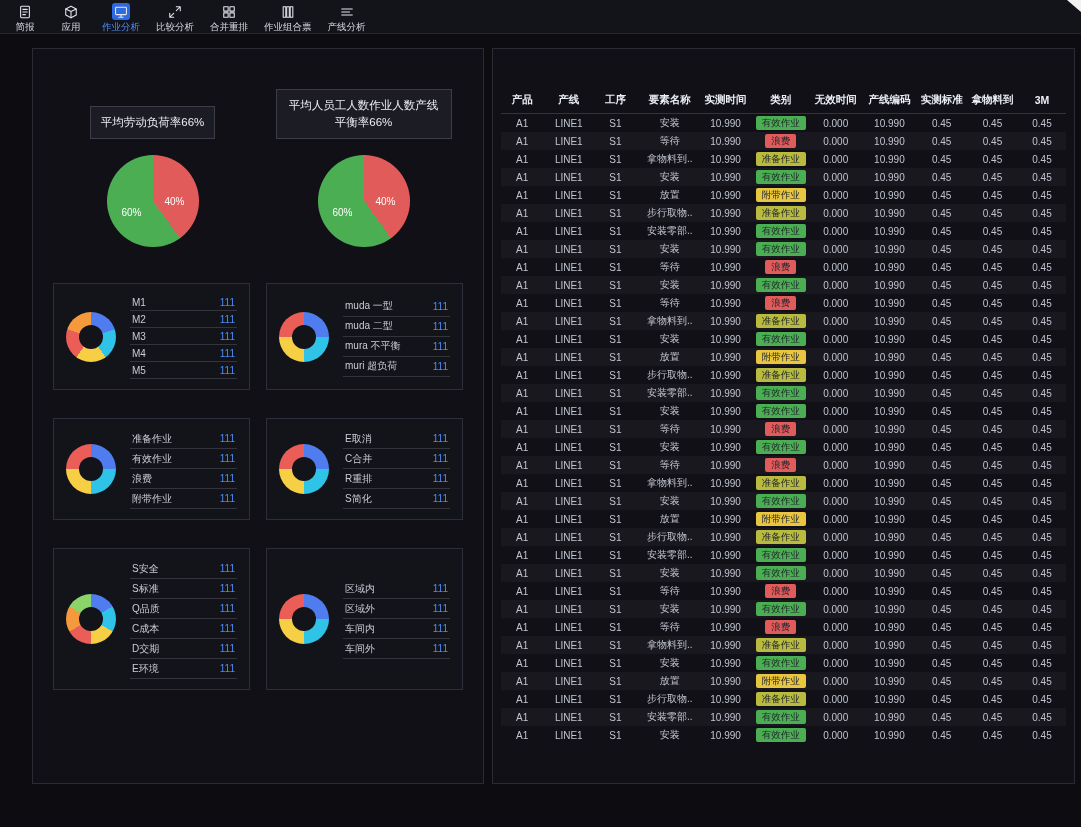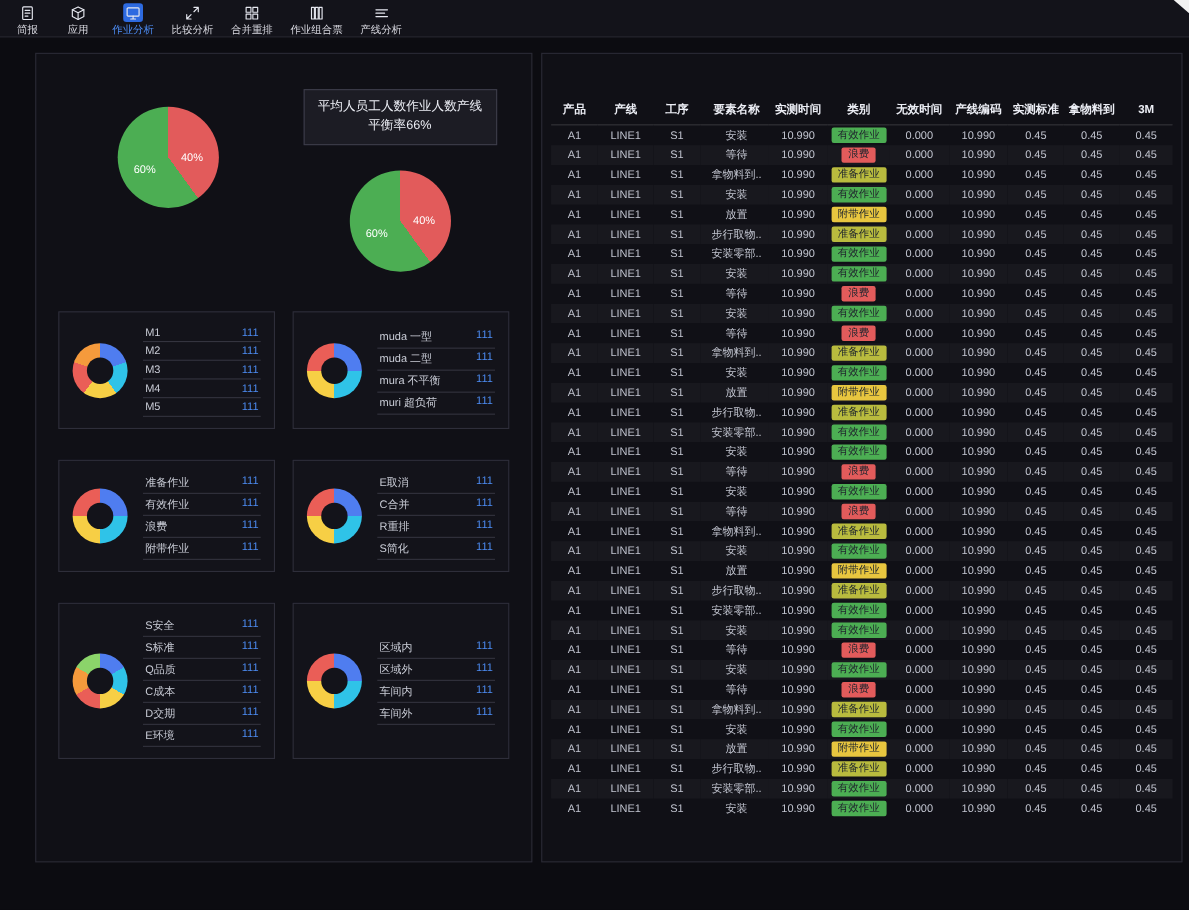--- a/index.html
+++ b/index.html
@@ -26,34 +26,34 @@
   .query-btn{width:40px;height:18px;background:#2d7ff0;color:#fff;border:none;border-radius:3px;font-size:10px;cursor:pointer;margin-left:42px}
 
   
   .main{display:flex;gap:8px;margin:14px 6px 0 32px}
   .left-panel{width:452px;height:736px;border:1px solid #2b2b36;background:#101016;padding:10px 0}
   .right-panel{flex:1;height:736px;border:1px solid #2b2b36;background:#101016;padding:10px 8px}
 
   
   .gauges{display:flex;justify-content:space-around;margin-top:22px;padding:0 14px}
   .gauge{width:200px;display:flex;flex-direction:column;align-items:center}
-  .gauge-title-wrap{height:58px;display:flex;align-items:flex-start}
+  .gauge-title-wrap{height:58px;display:flex;align-items:flex-end}
   .gauge-title{border:1px solid #3d3d4a;background:#1c1c24;padding:7px 10px;font-size:11.5px;line-height:1.5;text-align:center;color:#eceef5;max-width:176px}
   .pie{width:92px;height:92px;border-radius:50%;position:relative;margin-top:16px}
   .pie-label{position:absolute;font-size:10px;color:#fff}
   .pie-label.p0{right:14px;top:41px}
   .pie-label.p1{left:15px;top:52px}
 
   
   .donut-grid{display:grid;grid-template-columns:1fr 1fr;gap:28px 16px;margin-top:36px;padding:0 20px}
   .chart-card{border:1px solid #2e2e3a;background:#13131a;display:flex;align-items:center;padding:10px 12px}
   .donut{width:50px;height:50px;border-radius:50%;position:relative;flex:0 0 50px}
   .hole{position:absolute;inset:13px;border-radius:50%;background:#13131a}
   .legend{flex:1;margin-left:14px}
-  .legend-row{display:flex;justify-content:space-between;border-bottom:1px solid #34343f;padding:2.5px 2px;font-size:10px;cursor:pointer}
+  .legend-row{display:flex;justify-content:space-between;align-items:center;border-bottom:1px solid #34343f;padding:2.5px 2px;font-size:10px;cursor:pointer}
   .l-label{color:#c9ccd6}
   .l-val{color:#4d8df5}
 
   
   .tbl{width:100%;border-collapse:collapse;table-layout:fixed;margin-top:28px}
   .tbl th{font-size:10.5px;color:#eceef5;font-weight:bold;padding:6px 2px;text-align:center;white-space:nowrap;border-bottom:1px solid rgba(255,255,255,0.08)}
   .tbl td{font-size:10px;color:#c2c5d0;padding:2px 2px;text-align:center;white-space:nowrap;overflow:hidden;height:16px}
   .tbl tr.data:nth-child(even){background:rgba(255,255,255,0.035)}
   .tbl th.el,.tbl td.el{text-align:center;padding-left:6px}
   .badge{display:inline-block;padding:1px 6px;border-radius:2px;color:#20262e;font-size:9.5px;line-height:12px}
@@ -131,20 +131,23 @@
         </span>
         <span class="nav-label">产线分析</span>
       </div>
     </nav>
 
 
   <div class="main">
     <section class="left-panel">
       <div class="gauges" id="gauges">
           <div class="gauge">
+            <div class="gauge-title-wrap">
+              <div class="gauge-title">平均劳动负荷率66%</div>
+            </div>
             <div class="pie" style="background: conic-gradient(rgb(226, 91, 91) 0deg, rgb(226, 91, 91) 144deg, rgb(76, 174, 83) 144deg, rgb(76, 174, 83) 360deg);">
               <span class="pie-label p0">40%</span>
               <span class="pie-label p1">60%</span>
             </div>
           </div>
           <div class="gauge">
             <div class="gauge-title-wrap">
               <div class="gauge-title">平均人员工人数作业人数产线平衡率66%</div>
             </div>
             <div class="pie" style="background: conic-gradient(rgb(226, 91, 91) 0deg, rgb(226, 91, 91) 144deg, rgb(76, 174, 83) 144deg, rgb(76, 174, 83) 360deg);">

